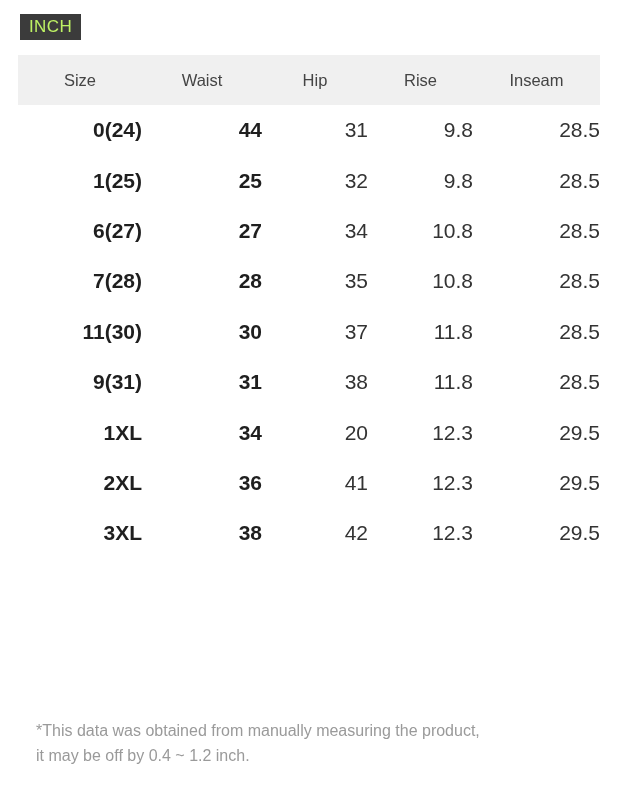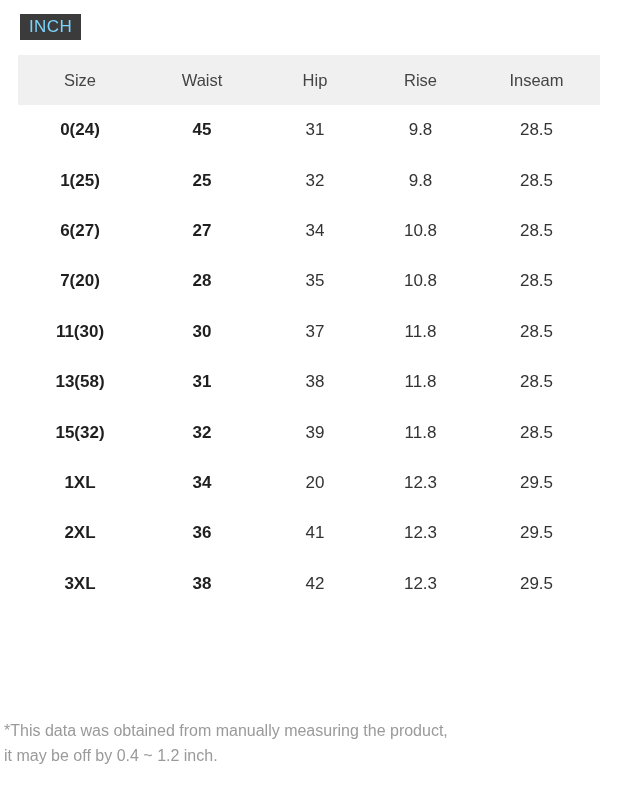--- a/index.html
+++ b/index.html
@@ -21,21 +21,21 @@
     height: 788px;
     box-sizing: border-box;
   }
 
   
   .unit-badge {
     position: absolute;
     left: 20px;
     top: 14px;
     background: #3b3b3b;
-    color: #7dd3fc;
+    color: #bef264;
     font-size: 17px;
     line-height: 26px;
     height: 26px;
     padding: 0 9px;
     letter-spacing: 0.4px;
     white-space: nowrap;
   }
 
   
   .size-table {
@@ -56,22 +56,22 @@
     font-size: 16.5px;
     font-weight: normal;
     color: #444444;
     text-align: center;
     padding: 0;
     vertical-align: middle;
   }
 
   .size-table td {
     height: 50.4px;
-    font-size: 17px;
-    text-align: center;
+    font-size: 21px;
+    text-align: right;
     padding: 0;
     vertical-align: middle;
     color: #333333;
     font-weight: normal;
   }
 
   .size-table td.strong {
     font-weight: bold;
     color: #1f1f1f;
   }
@@ -79,21 +79,21 @@
   
   .col-size   { width: 124px; }
   .col-waist  { width: 120px; }
   .col-hip    { width: 106px; }
   .col-rise   { width: 105px; }
   .col-inseam { width: 127px; }
 
   
   .footnote {
     position: absolute;
-    left: 4px;
+    left: 36px;
     top: 718px;
     width: 580px;
     font-size: 16px;
     line-height: 25px;
     color: #9a9a9a;
     white-space: pre-line;
   }
 </style>
 </head>
 <body>
@@ -115,64 +115,57 @@
         <th>Size</th>
         <th>Waist</th>
         <th>Hip</th>
         <th>Rise</th>
         <th>Inseam</th>
       </tr>
     </thead>
     <tbody>
       <tr>
         <td class="strong">0(24)</td>
-        <td class="strong">45</td>
+        <td class="strong">44</td>
         <td>31</td>
         <td>9.8</td>
         <td>28.5</td>
       </tr>
       <tr>
         <td class="strong">1(25)</td>
         <td class="strong">25</td>
         <td>32</td>
         <td>9.8</td>
         <td>28.5</td>
       </tr>
       <tr>
         <td class="strong">6(27)</td>
         <td class="strong">27</td>
         <td>34</td>
         <td>10.8</td>
         <td>28.5</td>
       </tr>
       <tr>
-        <td class="strong">7(20)</td>
+        <td class="strong">7(28)</td>
         <td class="strong">28</td>
         <td>35</td>
         <td>10.8</td>
         <td>28.5</td>
       </tr>
       <tr>
         <td class="strong">11(30)</td>
         <td class="strong">30</td>
         <td>37</td>
         <td>11.8</td>
         <td>28.5</td>
       </tr>
       <tr>
-        <td class="strong">13(58)</td>
+        <td class="strong">9(31)</td>
         <td class="strong">31</td>
         <td>38</td>
-        <td>11.8</td>
-        <td>28.5</td>
-      </tr>
-      <tr>
-        <td class="strong">15(32)</td>
-        <td class="strong">32</td>
-        <td>39</td>
         <td>11.8</td>
         <td>28.5</td>
       </tr>
       <tr>
         <td class="strong">1XL</td>
         <td class="strong">34</td>
         <td>20</td>
         <td>12.3</td>
         <td>29.5</td>
       </tr>

